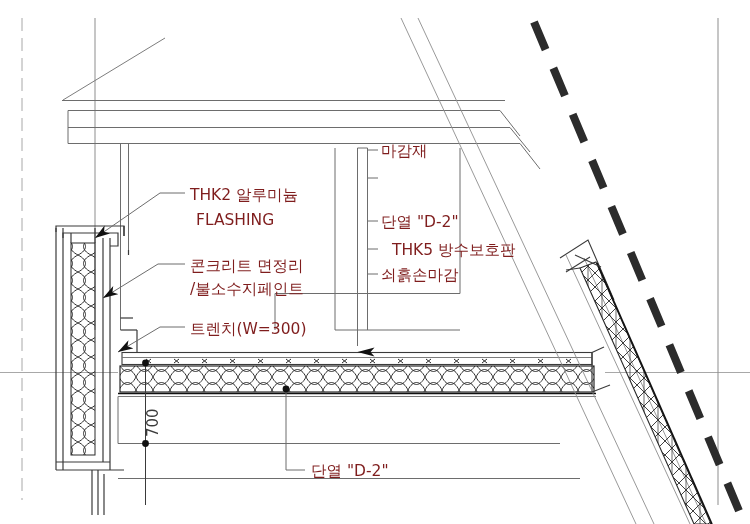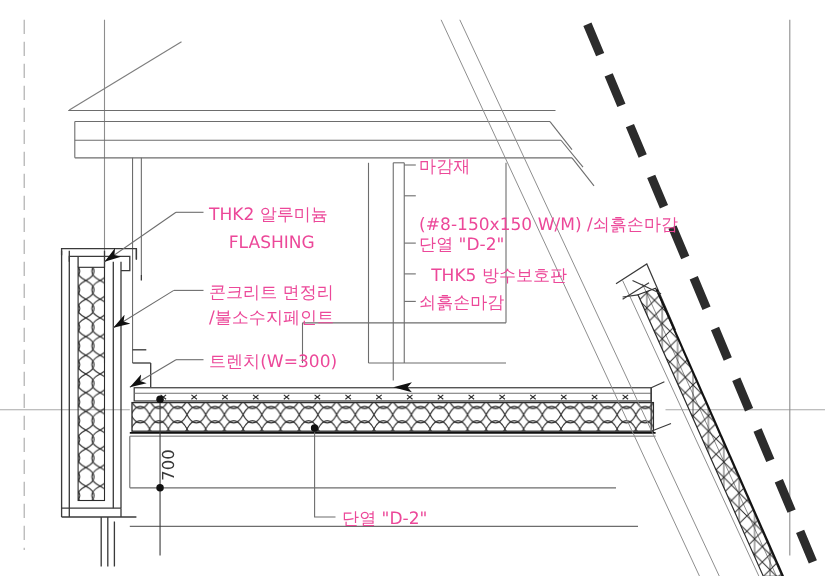--- a/index.html
+++ b/index.html
@@ -4,21 +4,21 @@
 <style>
   html,body{margin:0;padding:0;background:#ffffff;}
   body{
     font-family:"DejaVu Sans","Liberation Sans",sans-serif;
     width:750px;height:524px;overflow:hidden;
   }
   #stage{position:relative;width:750px;height:524px;background:#fff;}
   #cad{position:absolute;left:0;top:0;}
   .lbl{
     position:absolute;
-    color:#ec4899;
+    color:#7f1d1d;
     font-size:15px;
     line-height:20px;
     white-space:pre;
     letter-spacing:0px;
     text-align:center;
   }
   .lbl.k{font-size:15.5px;}
   .dim{
     position:absolute;
     color:#3a3a3a;
@@ -243,29 +243,28 @@
         <line x1="145.5" y1="360" x2="145.5" y2="505" stroke="#3a3a3a" stroke-width="1"></line>
         <circle cx="145.5" cy="363" r="3.4" fill="#111"></circle>
         <circle cx="145.5" cy="443.5" r="3.4" fill="#111"></circle>
         <circle cx="286" cy="389" r="3.4" fill="#111"></circle>
       </g>
 
     </g>
   </svg>
 
   <div class="lbl k" style="left:190px;top:185px;">THK2 알루미늄</div>
-  <div class="lbl k" style="left:208px;top:210px;">FLASHING</div>
+  <div class="lbl k" style="left:196px;top:210px;">FLASHING</div>
 
   <div class="lbl k" style="left:190px;top:256px;">콘크리트 면정리</div>
   <div class="lbl k" style="left:190px;top:279px;">/불소수지페인트</div>
 
   <div class="lbl k" style="left:190px;top:319px;">트렌치(W=300)</div>
 
   <div class="lbl k" style="left:381px;top:141px;">마감재</div>
-  <div class="lbl k" style="left:381px;top:194px;">(#8-150x150 W/M) /쇠흙손마감</div>
   <div class="lbl k" style="left:381px;top:212px;">단열 "D-2"</div>
   <div class="lbl k" style="left:381px;top:240px;margin-left:11px;">THK5 방수보호판</div>
   <div class="lbl k" style="left:381px;top:265px;">쇠흙손마감</div>
 
   <div class="lbl k" style="left:311px;top:461px;">단열 "D-2"</div>
 
   <div class="dim" style="left:144px;top:437px;transform:rotate(-90deg);">700</div>
 
 </div>
 

